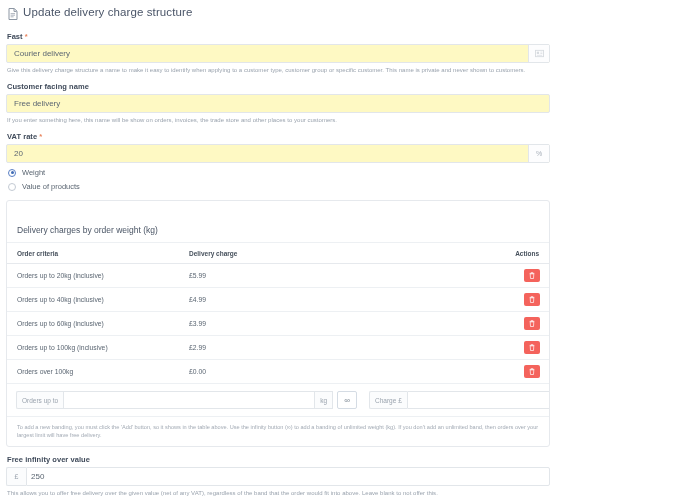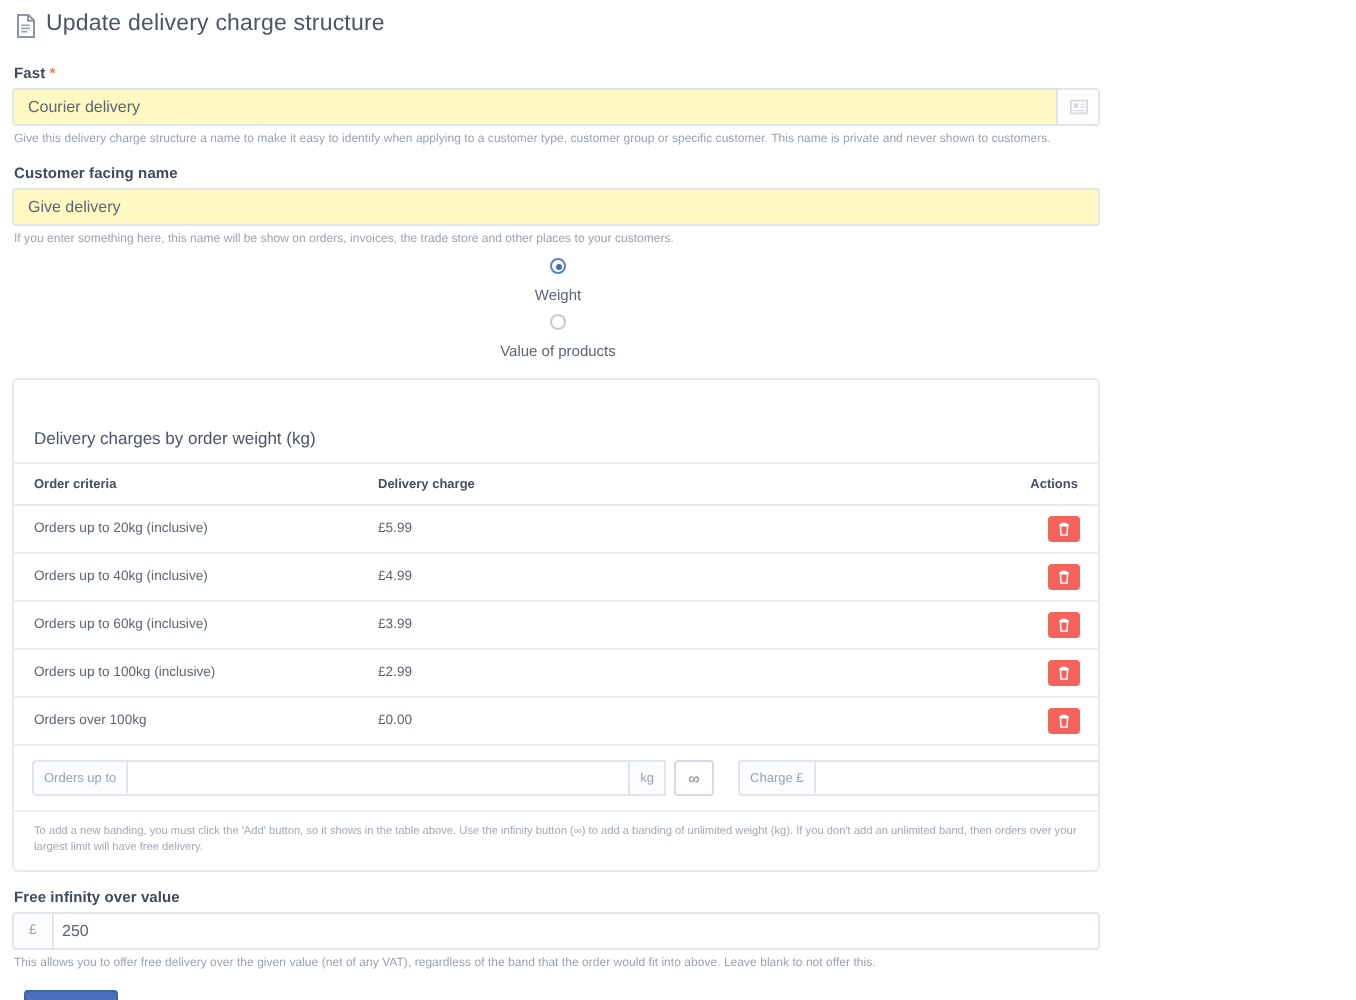--- a/index.html
+++ b/index.html
@@ -52,21 +52,21 @@
   .input-addon-right {
     width: 21px; height: 100%;
     border-left: 1px solid #e2e6ea;
     display: flex; align-items: center; justify-content: center;
     background: #fdfdfe;
   }
   .mini-icon { width: 9px; height: 9px; opacity: .45; }
   .pct { font-size: 7px; color: #a7afb9; }
 
   
-  .radio-row { display: flex; align-items: center; gap: 6px; margin: 5px 0 0 2px; flex-direction: column; }
+  .radio-row { display: flex; align-items: center; gap: 6px; margin: 5px 0 0 2px; }
   .radio {
     width: 8px; height: 8px; border-radius: 50%;
     border: 1px solid #c3cad3; background: #fff;
     display: inline-block; position: relative; flex: 0 0 auto;
   }
   .radio.checked { border-color: #5a7fc4; }
   .radio.checked::after {
     content: ""; position: absolute; left: 1.8px; top: 1.8px;
     width: 3px; height: 3px; border-radius: 50%; background: #3f6bb5;
   }
@@ -200,26 +200,38 @@
           </svg>
         </span>
       </div>
       <div class="help-text">Give this delivery charge structure a name to make it easy to identify when applying to a customer type, customer group or specific customer. This name is private and never shown to customers.</div>
     </div>
 
     
     <div class="field-group">
       <div class="field-label">Customer facing name</div>
       <div class="input-box">
-        <span class="val">Give delivery</span>
+        <span class="val">Free delivery</span>
       </div>
       <div class="help-text">If you enter something here, this name will be show on orders, invoices, the trade store and other places to your customers.</div>
     </div>
 
     
+    <div class="field-group">
+      <div class="field-label">
+        <span>VAT rate</span>
+        <span class="req">*</span>
+      </div>
+      <div class="input-box">
+        <span class="val">20</span>
+        <span class="input-addon-right">
+          <span class="pct">%</span>
+        </span>
+      </div>
+    </div>
 
     
     <div class="field-group">
       <div class="radio-row">
         <span class="radio checked"></span>
         <span class="radio-label">Weight</span>
       </div>
       <div class="radio-row">
         <span class="radio"></span>
         <span class="radio-label">Value of products</span>

